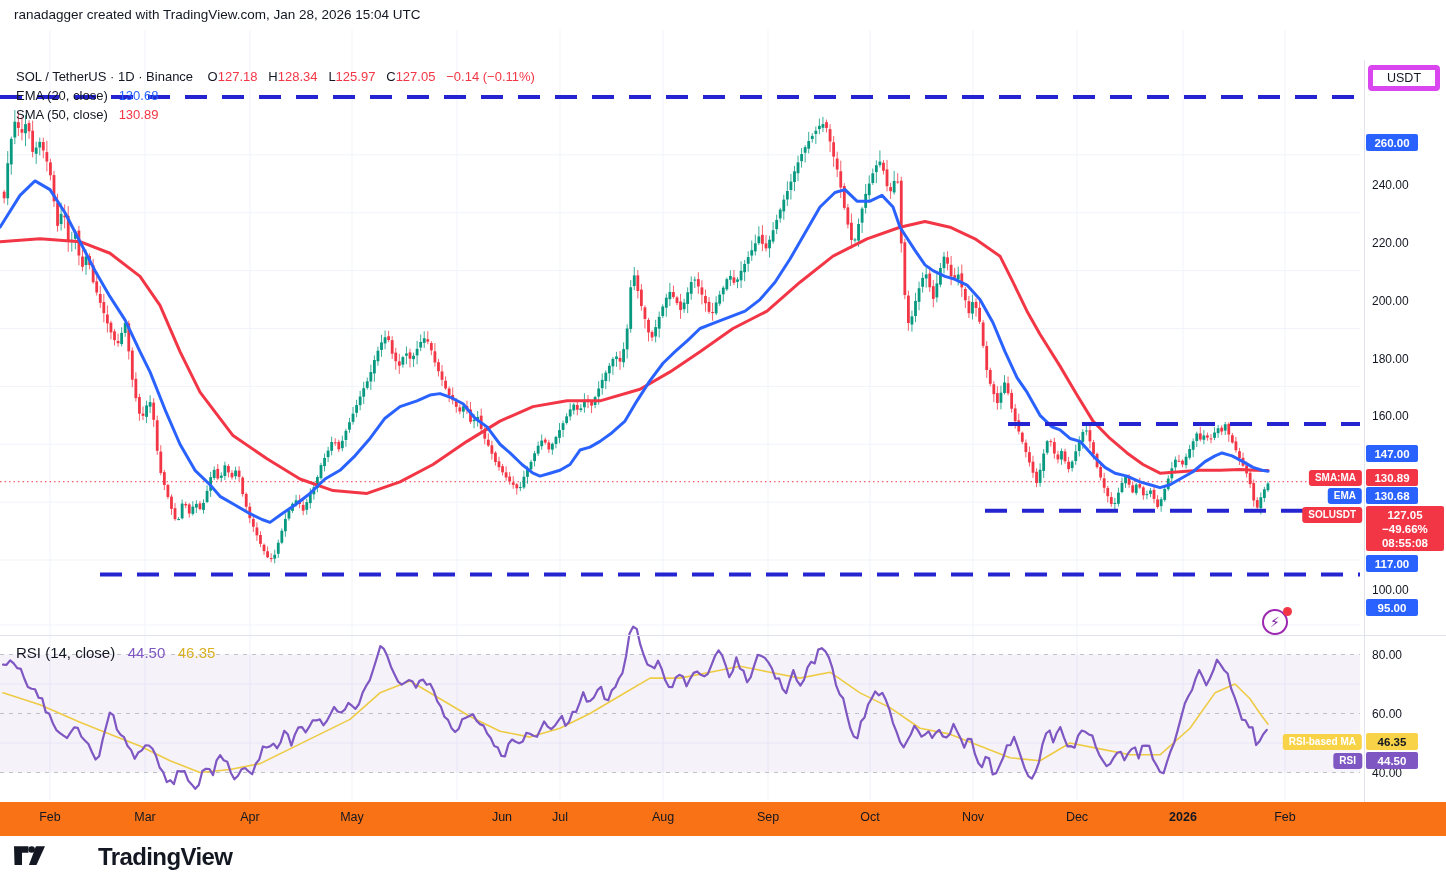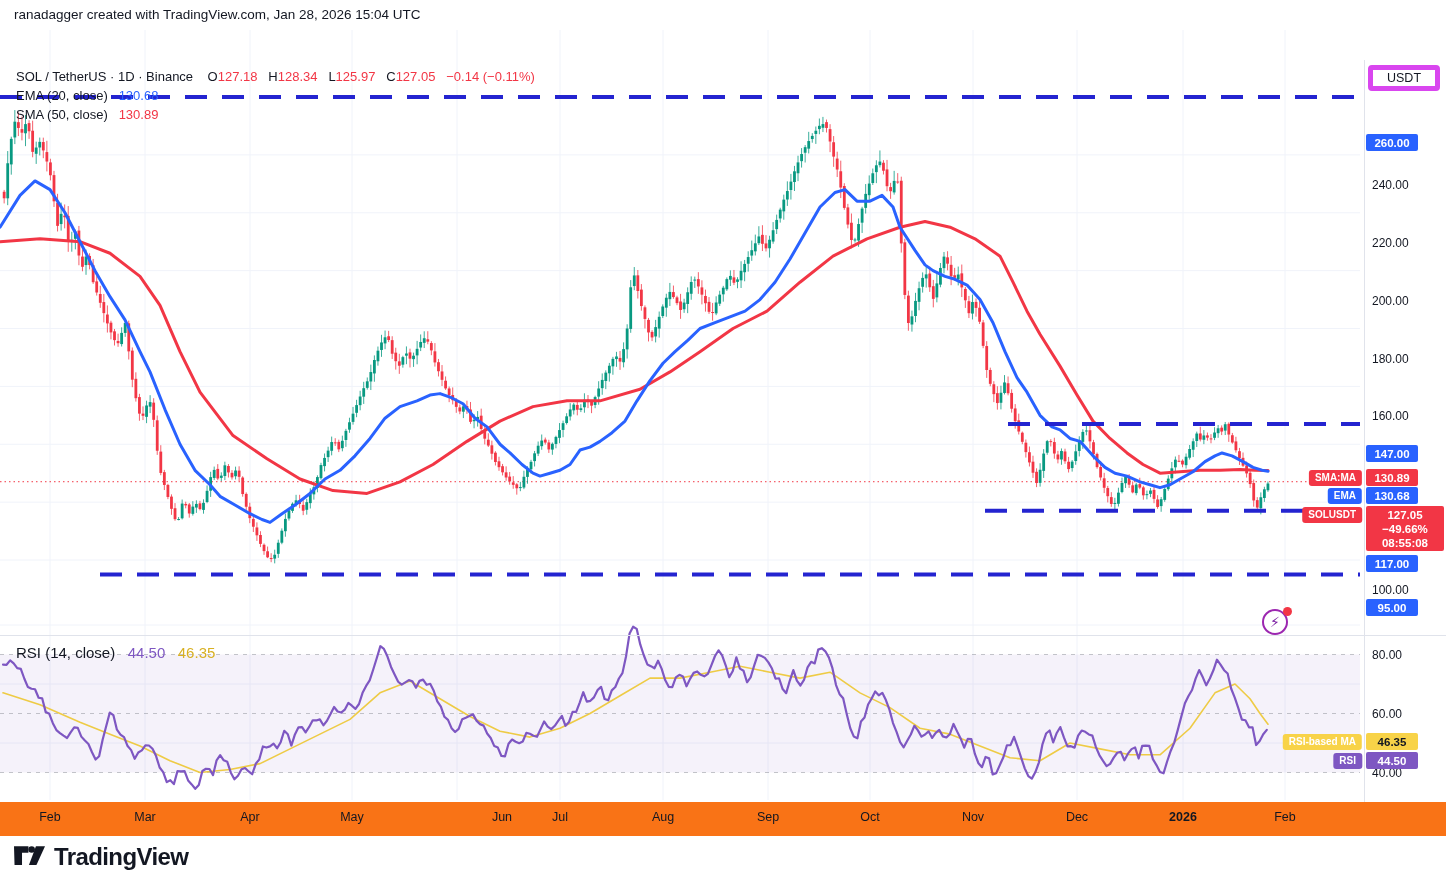--- a/index.html
+++ b/index.html
@@ -57,21 +57,21 @@
   .flash-icon .dot { position:absolute; right:0; top:0; width:9px; height:9px; border-radius:50%; background:#f23645; }
 
   
   .time-axis { position:absolute; left:0; top:802px; width:1446px; height:34px; background:#f97316; }
   .month { position:absolute; top:8px; transform:translateX(-50%); font-size:12.5px; color:#131722; }
   .month.bold { font-weight:700; }
 
   
   .footer { position:absolute; left:0; top:836px; width:1446px; height:52px; background:#fff; }
   .tv-logo { position:absolute; left:14px; top:7px; display:flex; align-items:center; gap:9px; }
-  .tv-logo .wordmark { font-size:24px; font-weight:800; letter-spacing:-0.6px; color:#131722; }
+  .tv-logo .wordmark { font-size:24px; font-weight:800; letter-spacing:-0.6px; color:#131722;margin-left:44px; }
 </style>
 </head>
 <body>
 
 <div class="screen">
 
   <div class="attribution">ranadagger created with TradingView.com, Jan 28, 2026 15:04 UTC</div>
 
   <div class="chart-wrap">
     <svg id="chart-canvas" width="1360" height="771" viewBox="0 30 1360 771">

